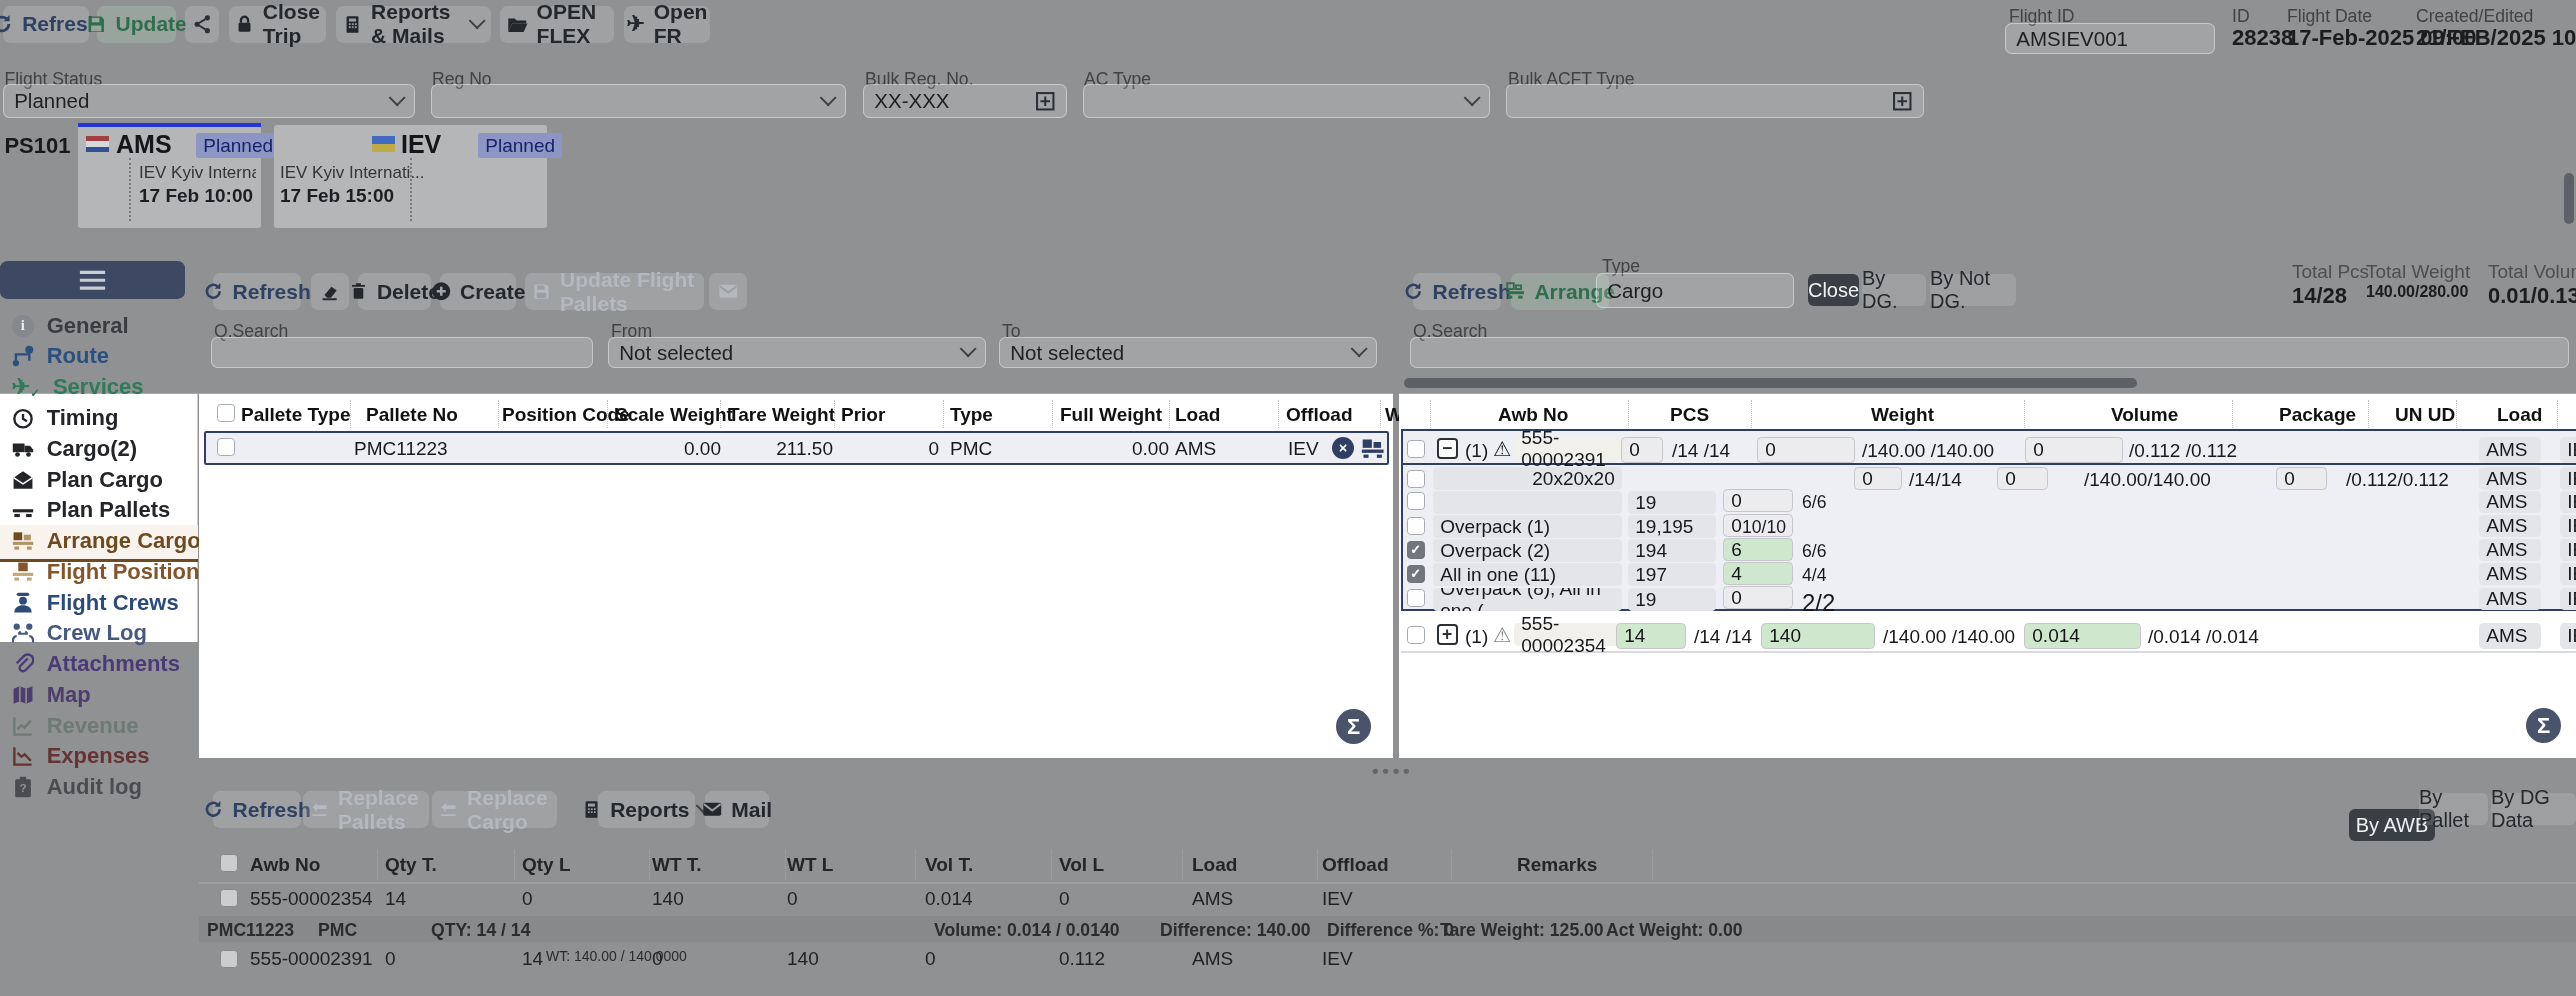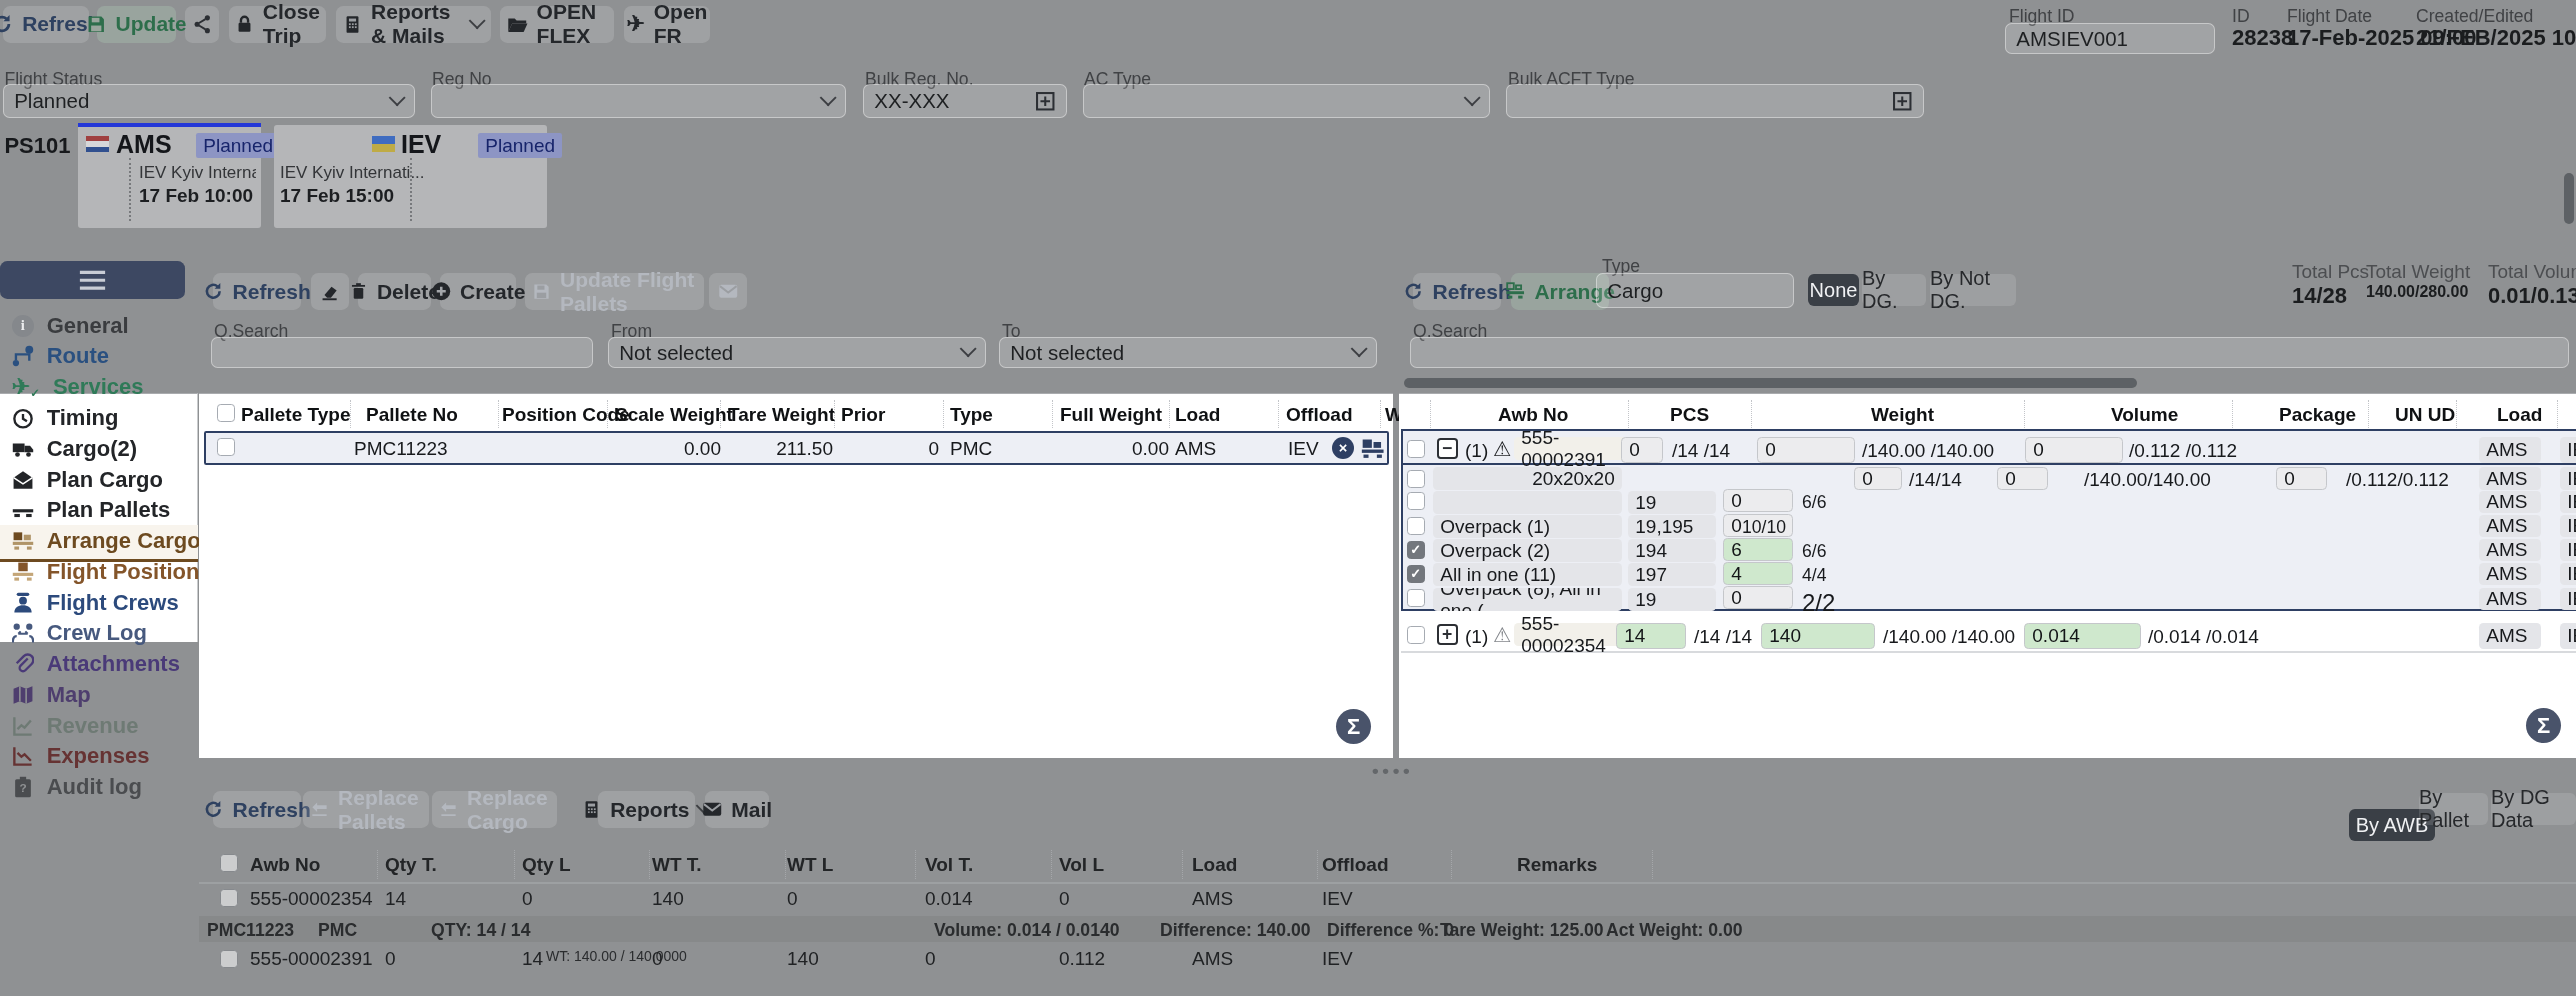--- a/index.html
+++ b/index.html
@@ -422,21 +422,21 @@
         <rect x="4" y="20" width="6" height="4" fill="currentColor"></rect>
         <rect x="18" y="20" width="6" height="4" fill="currentColor"></rect>
       </svg>
     <span>Arrange</span>
   </div>
   <div class="t lbl" style="left:1602px;top:256px">Type</div>
   <div class="fld" style="left:1596px;top:273px;width:198px;height:35px">
     <span>Cargo</span>
   </div>
   <div class="seg on" style="left:1808px;top:274px;width:51px">
-      <span>None</span>
+      <span>Close</span>
     </div>
   <div class="seg" style="left:1862px;top:274px;width:64px">
       <span>By DG.</span>
     </div>
   <div class="seg" style="left:1930px;top:274px;width:86px">
       <span>By Not DG.</span>
     </div>
 
   <div class="t" style="left:2292px;top:261px;font-size:19px;color:#4c4e51">Total Pcs</div>
   <div class="t" style="left:2292px;top:283px;font-size:22px;font-weight:700;color:#1b1d1f">14/28</div>

